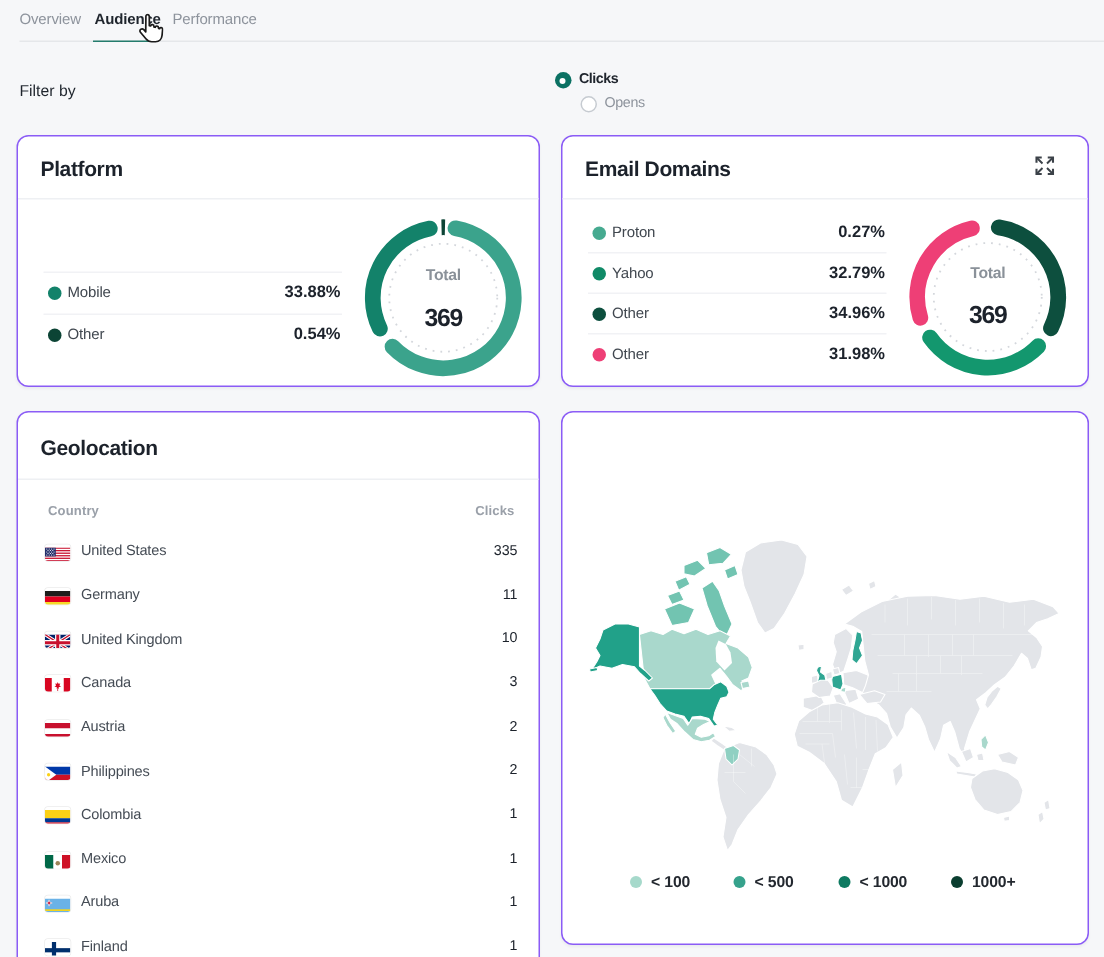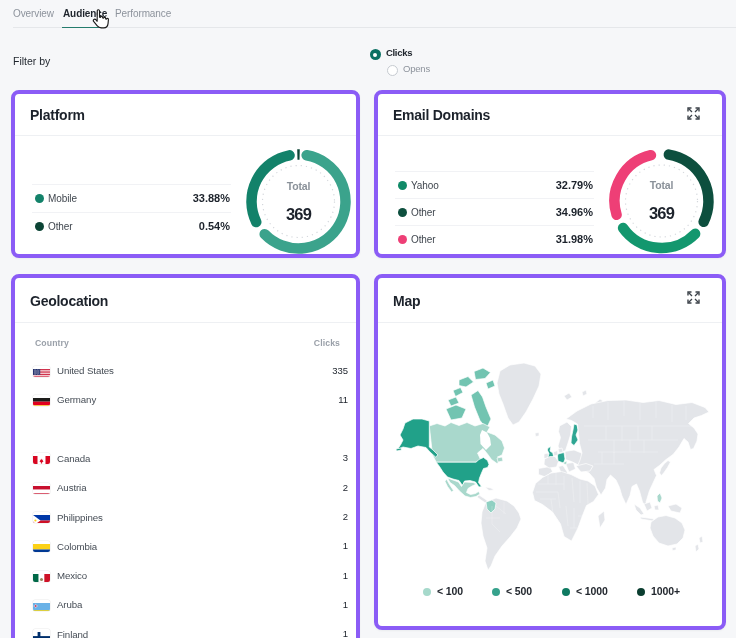--- a/index.html
+++ b/index.html
@@ -9,21 +9,21 @@
 .tabline { position:absolute; left:13px; right:0; top:27px; height:1px; background:#e5e7ea; }
 .tab { position:absolute; top:8px; font-size:10px; letter-spacing:-0.1px; color:#8d939c; }
 .tab.active { color:#1f252d; font-weight:bold; }
 .tabunder { position:absolute; left:62px; top:26.5px; width:40px; height:1.8px; background:#247c6d; }
 .filterby { position:absolute; left:13px; top:55px; font-size:10.5px; font-weight:normal; color:#1f252d; }
 .radio-row { position:absolute; font-size:9.5px; letter-spacing:-0.2px; }
 .radio { display:inline-block; width:11px; height:11px; border-radius:50%; vertical-align:middle; }
 .radio.sel { background:#0b7163; position:relative; }
 .radio.sel::after { content:""; position:absolute; left:3.2px; top:3.2px; width:4.6px; height:4.6px; border-radius:50%; background:#fff; }
 .radio.un { background:#fff; border:1.2px solid #c6cbd1; }
-.card { position:absolute; background:#fff; border-radius:8px; box-shadow:0 1px 2px rgba(25,30,40,0.05); border:4px solid #8b5cf6; }
+.card { position:absolute; background:#fff; border-radius:8px; box-shadow:0 1px 2px rgba(25,30,40,0.05); border:1px solid #8b5cf6; }
 .chead { position:relative; height:42px; border-bottom:1px solid #eef0f3; }
 .chead .title { position:absolute; left:15px; top:13px; font-size:14px; font-weight:bold; color:#1c222b; letter-spacing:-0.25px; }
 .expand { position:absolute; right:22px; top:12.5px; width:13px; height:13px; }
 .lrow { position:absolute; left:17px; width:198px; height:28px; }
 .lrow .dot { position:absolute; left:3px; top:10px; width:9px; height:9px; border-radius:50%; }
 .lrow .lbl { position:absolute; left:16px; top:8.5px; font-size:10px; letter-spacing:-0.1px; color:#40474f; }
 .lrow .pct { position:absolute; right:0px; top:7.5px; font-size:11px; font-weight:bold; color:#1c222b; }
 .lsep { position:absolute; left:17px; width:199px; height:1px; background:#f1f2f5; }
 .donut { position:absolute; }
 .geohead { position:absolute; font-size:8.7px; font-weight:bold; color:#9aa0a9; letter-spacing:0.1px; }
@@ -83,20 +83,25 @@
 </div>
 
 <div class="card" style="left:374px; top:90px; width:352px; height:168px;">
   <div class="chead">
       <span class="title">Email Domains</span>
     <svg class="expand" viewBox="0 0 13 13" fill="none" stroke="#3c4249" stroke-width="1.4">
       <path d="M1 4.5 L1 1 L4.5 1 M8.5 1 L12 1 L12 4.5 M12 8.5 L12 12 L8.5 12 M4.5 12 L1 12 L1 8.5"></path>
       <path d="M1.5 1.5 L5 5 M11.5 1.5 L8 5 M11.5 11.5 L8 8 M1.5 11.5 L5 8" stroke-width="1.3"></path>
     </svg>
   </div>
+  <div class="lrow" style="top:50px; height:27px;">
+      <span class="dot" style="background:#46aa90;"></span>
+      <span class="lbl">Proton</span>
+      <span class="pct">0.27%</span>
+    </div>
   <div class="lsep" style="top:77px;"></div>
   <div class="lrow" style="top:77px; height:27px;text-align:right;">
       <span class="dot" style="background:#108a67;"></span>
       <span class="lbl">Yahoo</span>
       <span class="pct">32.79%</span>
     </div>
   <div class="lsep" style="top:104px;"></div>
   <div class="lrow" style="top:104px; height:27px;">
       <span class="dot" style="background:#0d4f3e;"></span>
       <span class="lbl">Other</span>
@@ -165,20 +170,31 @@
     </div>
   <div class="grow" style="top:107.8px;">
       <span class="flag"><svg width="17" height="11" viewBox="0 0 17 11">
           <rect width="17" height="3.67" fill="#1d1d1b"></rect>
           <rect y="3.67" width="17" height="3.67" fill="#e1001f"></rect>
           <rect y="7.33" width="17" height="3.67" fill="#f6d928"></rect>
         </svg></span>
       <span class="cname">Germany</span>
       <span class="cnum">11</span>
     </div>
+  <div class="grow" style="top:137.1px;">
+      <span class="flag"><svg width="17" height="11" viewBox="0 0 17 11">
+          <rect width="17" height="11" fill="#012169"></rect>
+          <path d="M0 0 L17 11 M17 0 L0 11" stroke="#fff" stroke-width="2.2"></path>
+          <path d="M0 0 L17 11 M17 0 L0 11" stroke="#C8102E" stroke-width="0.9"></path>
+          <path d="M8.5 0 V11 M0 5.5 H17" stroke="#fff" stroke-width="3.6"></path>
+          <path d="M8.5 0 V11 M0 5.5 H17" stroke="#C8102E" stroke-width="2"></path>
+        </svg></span>
+      <span class="cname">United Kingdom</span>
+      <span class="cnum">10</span>
+    </div>
   <div class="grow" style="top:166.4px;">
       <span class="flag"><svg width="17" height="11" viewBox="0 0 17 11">
           <rect width="17" height="11" fill="#fff"></rect>
           <rect width="4.5" height="11" fill="#d80621"></rect>
           <rect x="12.5" width="4.5" height="11" fill="#d80621"></rect>
           <path d="M8.5 2.6 L9.0 3.9 L10.2 3.6 L9.6 5.0 L10.7 5.6 L9.1 6.2 L9.2 7.3 L8.5 6.8 L7.8 7.3 L7.9 6.2 L6.3 5.6 L7.4 5.0 L6.8 3.6 L8.0 3.9 Z" fill="#d80621"></path>
           <rect x="8.25" y="6.9" width="0.5" height="1.8" fill="#d80621"></rect>
         </svg></span>
       <span class="cname">Canada</span>
       <span class="cnum">3</span>
@@ -236,27 +252,20 @@
           <rect width="17" height="11" fill="#fff"></rect>
           <rect x="4.6" width="2.8" height="11" fill="#002f6c"></rect>
           <rect y="4.1" width="17" height="2.8" fill="#002f6c"></rect>
         </svg></span>
       <span class="cname">Finland</span>
       <span class="cnum">1</span>
     </div>
 </div>
 
 <div class="card" style="left:374px; top:274px; width:352px; height:356px;">
-  <div class="chead" style="height:45px;">
-      <span class="title" style="top:15px;">Map</span>
-    <svg class="expand" viewBox="0 0 13 13" fill="none" stroke="#3c4249" stroke-width="1.4">
-      <path d="M1 4.5 L1 1 L4.5 1 M8.5 1 L12 1 L12 4.5 M12 8.5 L12 12 L8.5 12 M4.5 12 L1 12 L1 8.5"></path>
-      <path d="M1.5 1.5 L5 5 M11.5 1.5 L8 5 M11.5 11.5 L8 8 M1.5 11.5 L5 8" stroke-width="1.3"></path>
-    </svg>
-  </div>
   <svg style="position:absolute; left:10px; top:78px;" width="340" height="216" viewBox="0 0 340 216">
   <g stroke="#fff" stroke-width="0.7" stroke-linejoin="round">
 
     <path d="M109 27 L112 15 L122 9 L136 7 L147 10 L153 18 L151 30 L145 43 L138 56 L131 66 L125 69 L120 62 L115 48 L111 38 Z" fill="#e3e5e9"></path>
 
     <path d="M176 40 L181 37 L184 41 L179 44 Z" fill="#e3e5e9"></path>
     <path d="M194 36 L198 34 L199 38 L195 40 Z" fill="#e3e5e9"></path>
     <path d="M206 48 L212 43 L215 45 L209 51 Z" fill="#e3e5e9"></path>
 
     <path d="M86 15.5 L95 12 L102.5 16.5 L97 22.5 L87.5 23.5 Z" fill="#72c4b1"></path>

